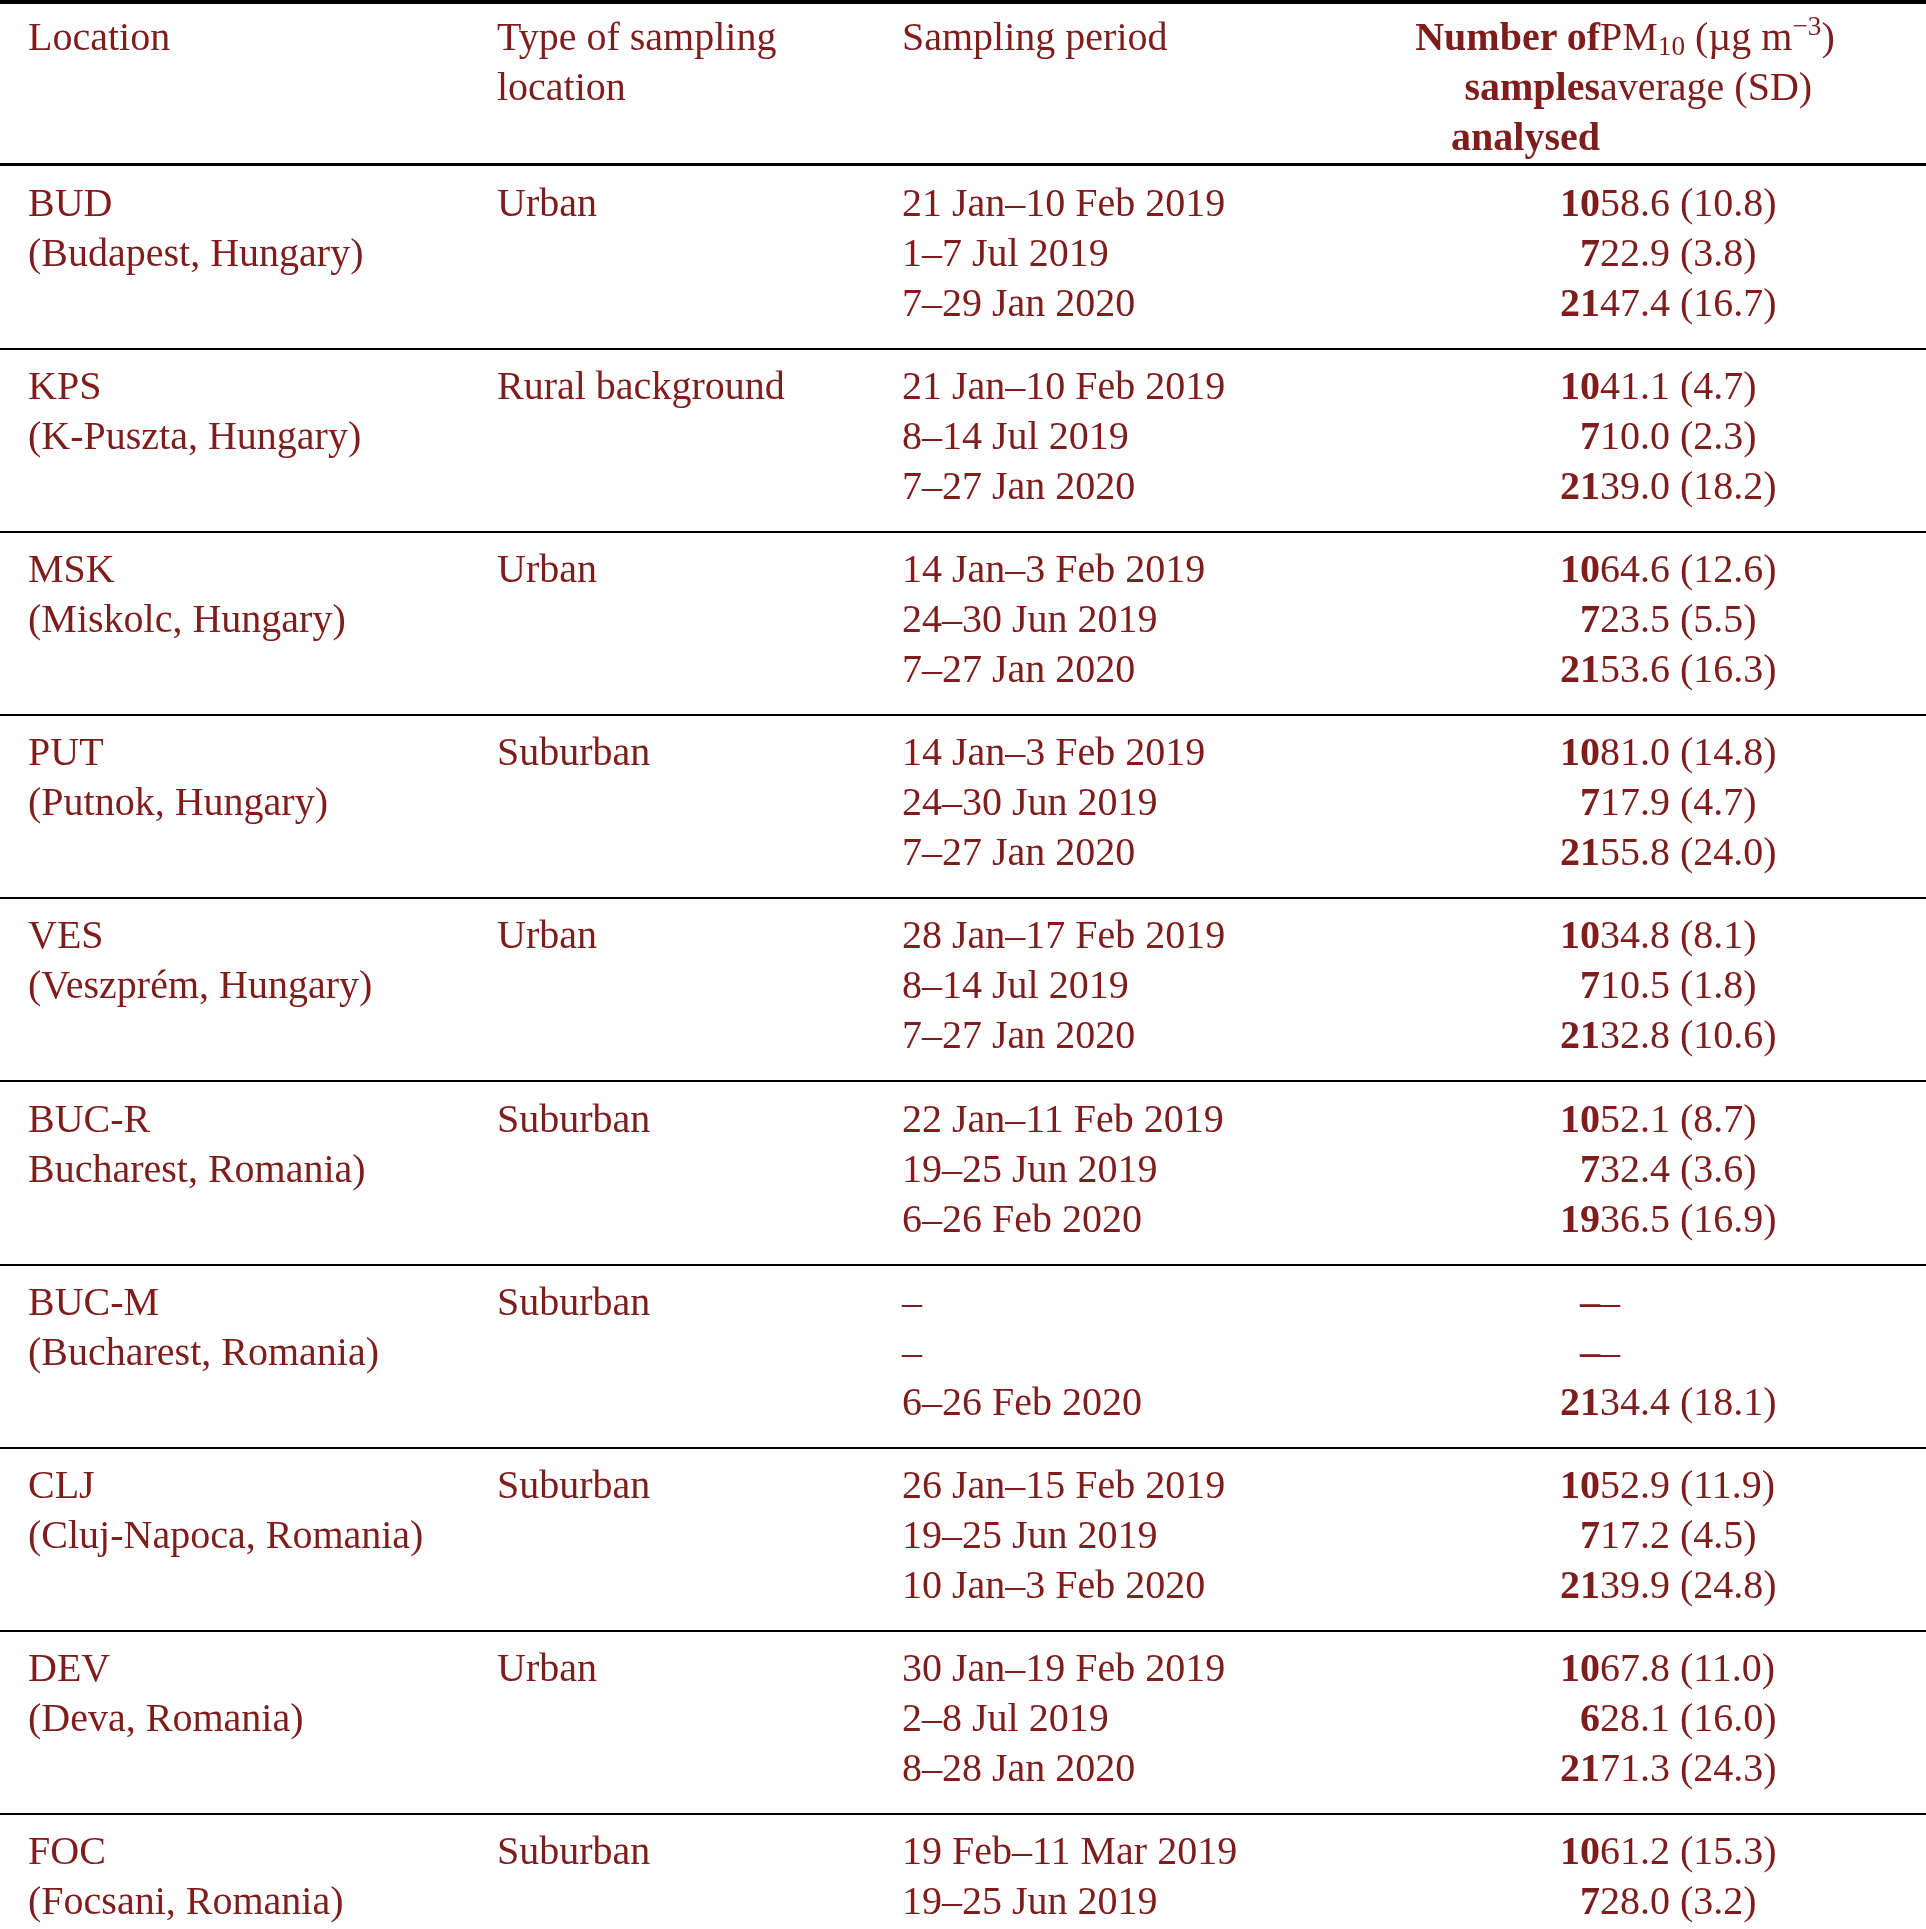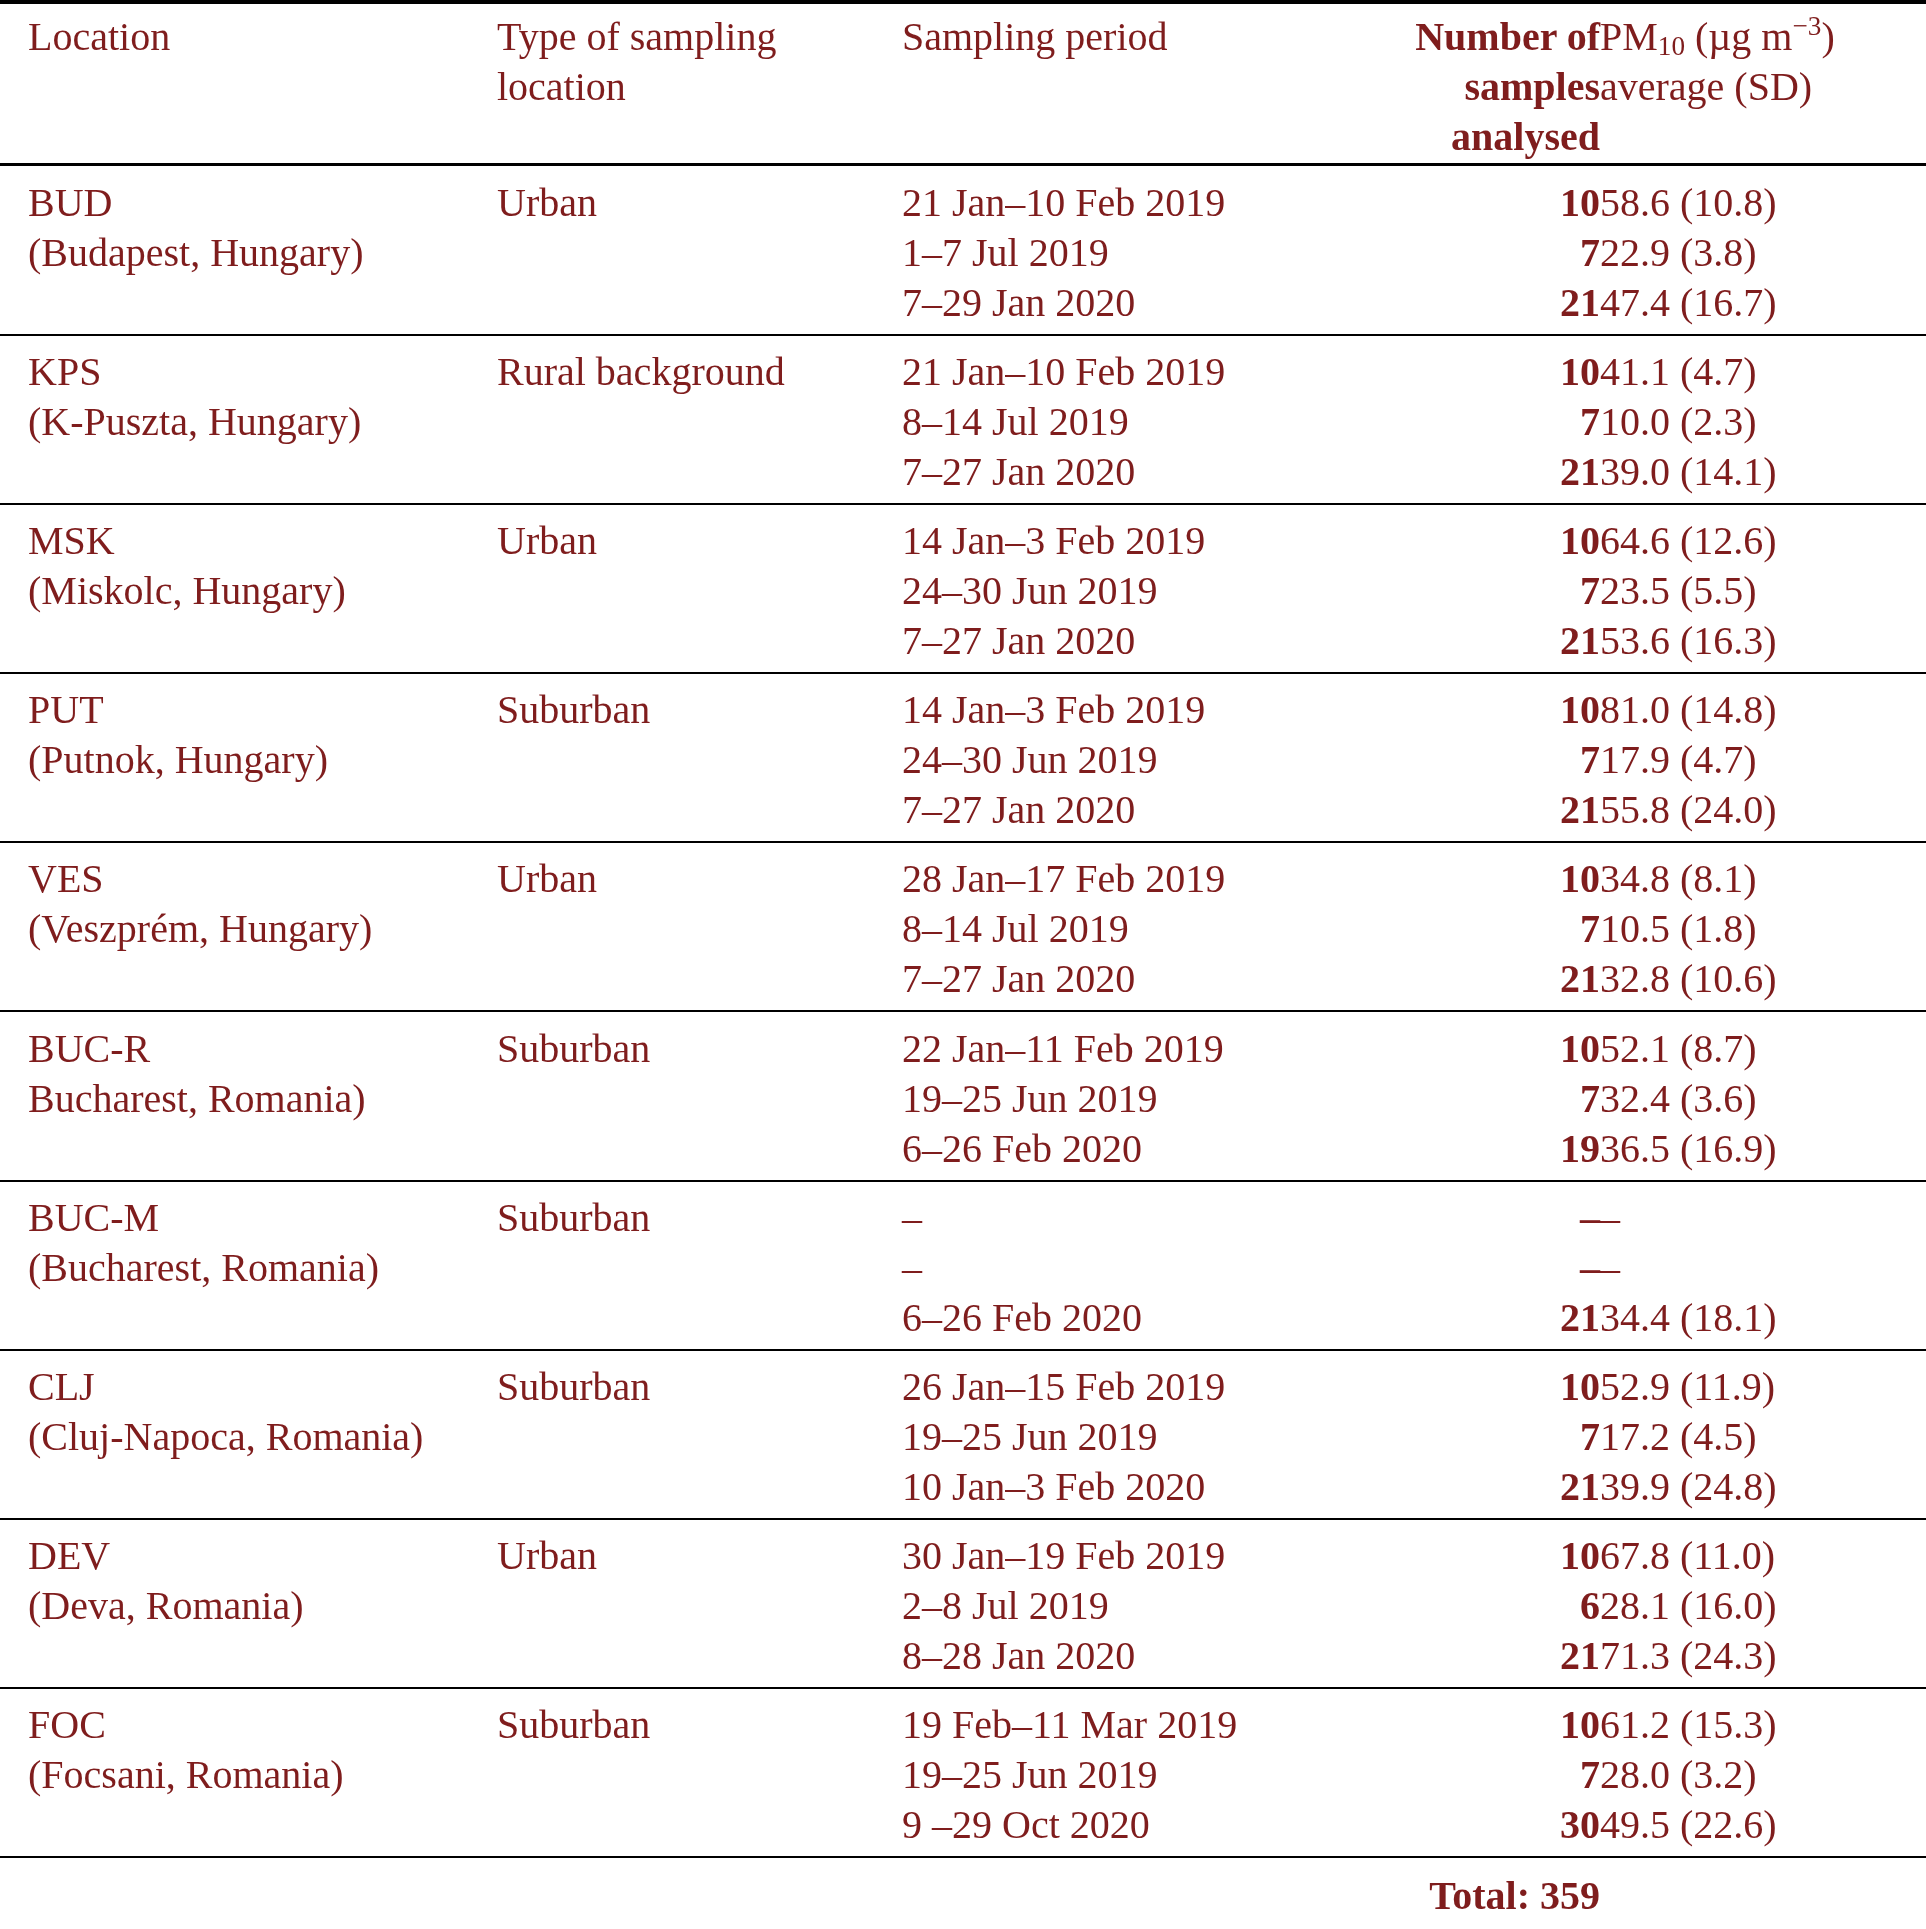--- a/index.html
+++ b/index.html
@@ -18,21 +18,21 @@
   th,td{vertical-align:top;padding:0;font-weight:normal;text-align:left;}
   col.w1{width:497px;}
   col.w2{width:405px;}
   col.w3{width:384px;}
   col.w4{width:314px;}
   col.w5{width:327px;}
   .c1{padding-left:28px;}
   .c4{text-align:right;font-weight:bold;}
   .c5{text-align:left;padding-right:25px;}
   thead th{border-bottom:3.7px solid #000;padding-top:7.5px;padding-bottom:1.9px;}
-  tbody td{border-bottom:2.8px solid #000;padding-top:11.2px;padding-bottom:6px;}
+  tbody td{border-bottom:2.8px solid #000;padding-top:11.2px;padding-bottom:20px;}
   tfoot td{padding-top:13px;padding-bottom:17px;}
   sub{font-size:68%;line-height:0;vertical-align:-0.18em;}
   sup{font-size:68%;line-height:0;vertical-align:0.55em;}
 </style>
 </head>
 <body>
 
 <div class="page">
 <table>
   <colgroup>
@@ -105,21 +105,21 @@
         <div>7–27 Jan 2020</div>
       </td>
       <td class="c4">
         <div>10</div>
         <div>7</div>
         <div>21</div>
       </td>
       <td class="c5">
         <div>41.1 (4.7)</div>
         <div>10.0 (2.3)</div>
-        <div>39.0 (14.1)</div>
+        <div>39.0 (18.2)</div>
       </td>
     </tr>
 
     <tr>
       <td class="c1">
         <div>MSK</div>
         <div>(Miskolc, Hungary)</div>
       </td>
       <td>
         <div>Urban</div>

